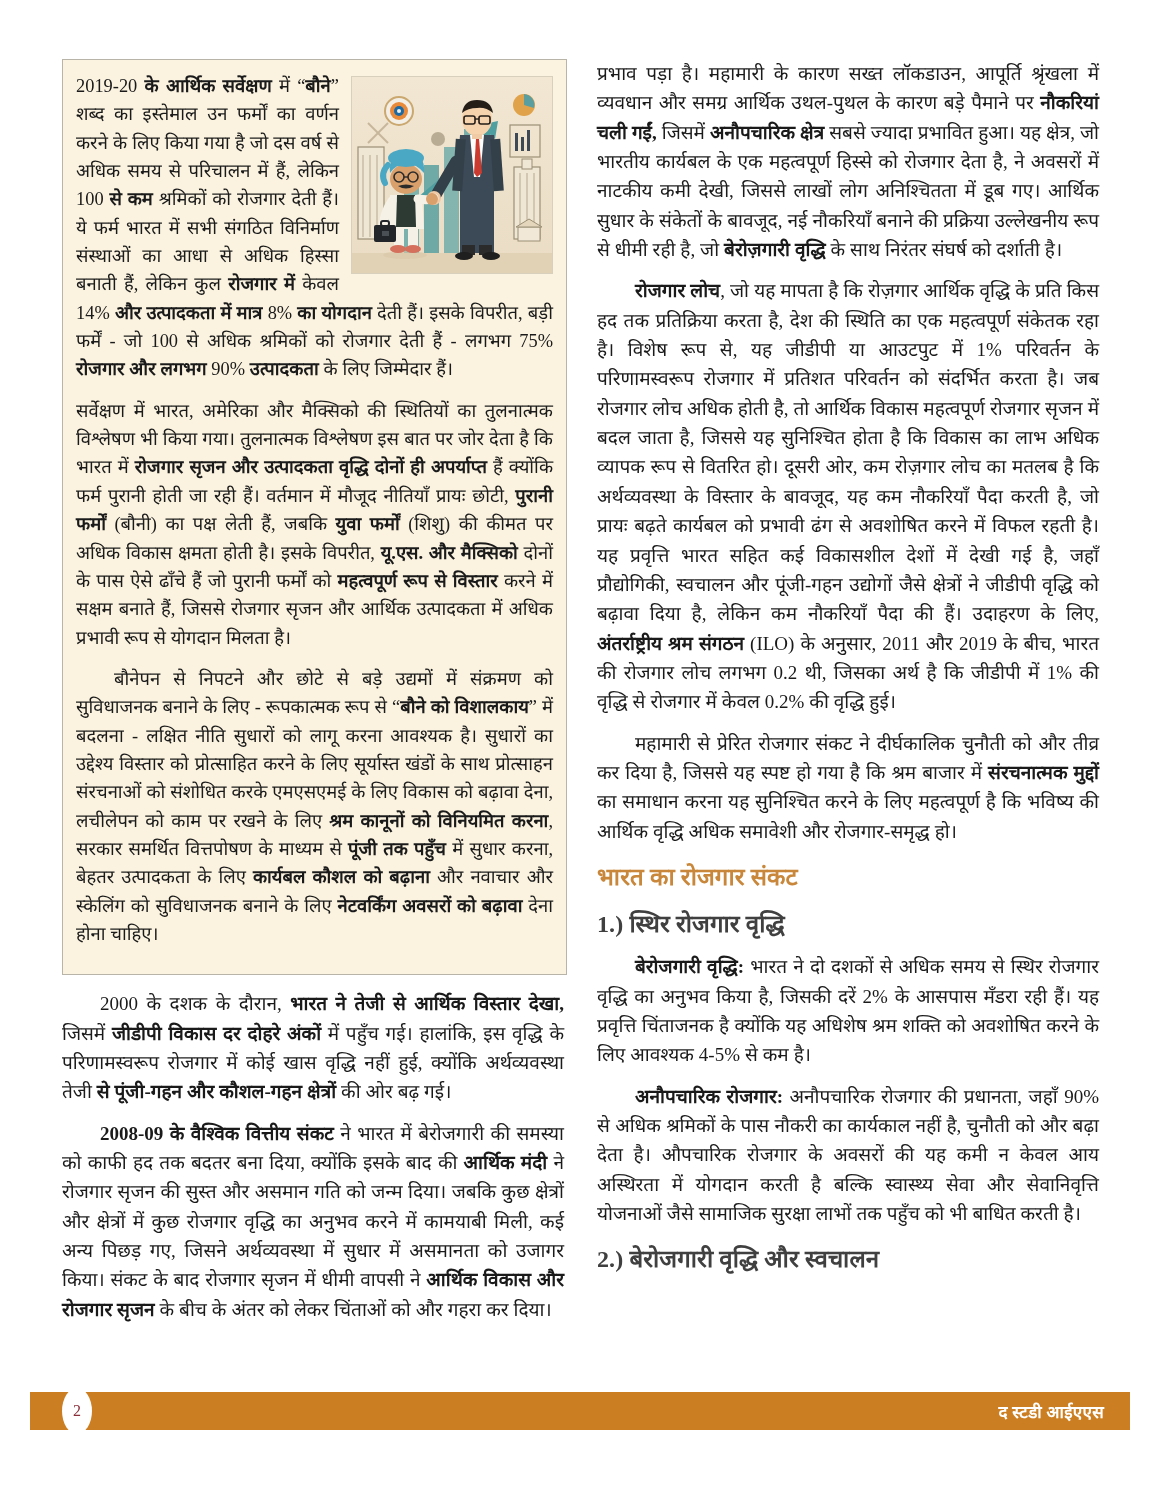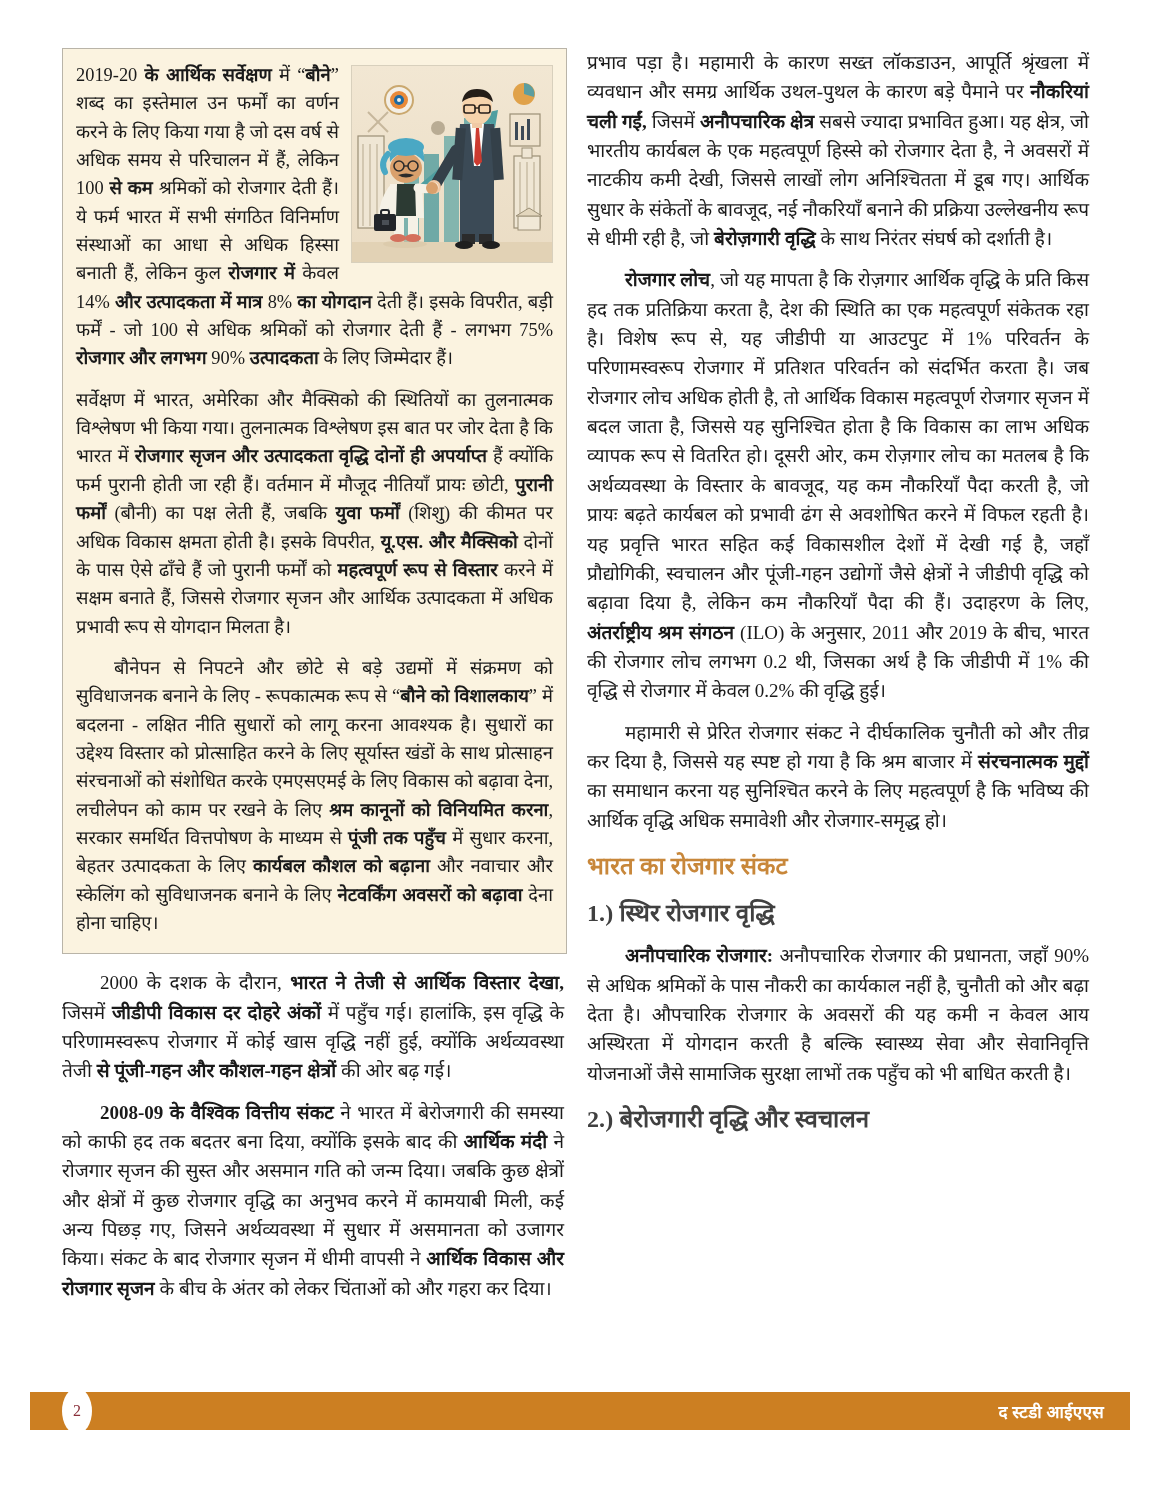--- a/index.html
+++ b/index.html
@@ -22,25 +22,25 @@
     left: 0; top: 0;
     width: 1159px;
     height: 1500px;
     background: #fff;
   }
 
   
   .columns {
     position: absolute;
     left: 62px;
-    top: 48px;
+    top: 59px;
     width: 1040px;
     height: 1315px;
     display: flex;
-    gap: 20px;
+    gap: 30px;
   }
   .col {
     width: 505px;
     position: relative;
   }
 
   p {
     margin: 0 3px 12px 0;
     font-size: 19px;
     line-height: 1.545;
@@ -59,21 +59,21 @@
     border: 1px solid #b9b4a8;
     padding: 12px 13px 10px 13px;
     margin: 0 0 14px 0;
     box-sizing: border-box;
   }
   .highlight-box p {
     margin: 0 0 13px 0;
     font-size: 18.4px;
     line-height: 1.54;
   }
-  .highlight-box p:last-child { margin-bottom: 6px; }
+  .highlight-box p:last-child { margin-bottom: 16px; }
 
   
   .illus {
     float: right;
     width: 200px;
     height: 196px;
     margin: 4px 0 6px 12px;
     border: 1px solid #d8d0bd;
     background: #efe3cf;
     position: relative;
@@ -285,20 +285,24 @@
       <p class="indent">
         
         महामारी से प्रेरित रोजगार संकट ने दीर्घकालिक चुनौती को और तीव्र कर दिया है, जिससे यह स्पष्ट हो गया है कि श्रम बाजार में <b>संरचनात्मक मुद्दों</b> का समाधान करना यह सुनिश्चित करने के लिए महत्वपूर्ण है कि भविष्य की आर्थिक वृद्धि अधिक समावेशी और रोजगार-समृद्ध हो।
       </p>
 
       <h2 class="sec">भारत का रोजगार संकट</h2>
 
 
       <h2 class="sec num">1.) स्थिर रोजगार वृद्धि</h2>
 
+      <p class="indent">
+        
+        <b>बेरोजगारी वृद्धि:</b> भारत ने दो दशकों से अधिक समय से स्थिर रोजगार वृद्धि का अनुभव किया है, जिसकी दरें 2% के आसपास मँडरा रही हैं। यह प्रवृत्ति चिंताजनक है क्योंकि यह अधिशेष श्रम शक्ति को अवशोषित करने के लिए आवश्यक 4-5% से कम है।
+      </p>
 
       <p class="indent">
         
         <b>अनौपचारिक रोजगार:</b> अनौपचारिक रोजगार की प्रधानता, जहाँ 90% से अधिक श्रमिकों के पास नौकरी का कार्यकाल नहीं है, चुनौती को और बढ़ा देता है। औपचारिक रोजगार के अवसरों की यह कमी न केवल आय अस्थिरता में योगदान करती है बल्कि स्वास्थ्य सेवा और सेवानिवृत्ति योजनाओं जैसे सामाजिक सुरक्षा लाभों तक पहुँच को भी बाधित करती है।
       </p>
 
       <h2 class="sec num">2.) बेरोजगारी वृद्धि और स्वचालन</h2>
 
     </div>
   </div>

